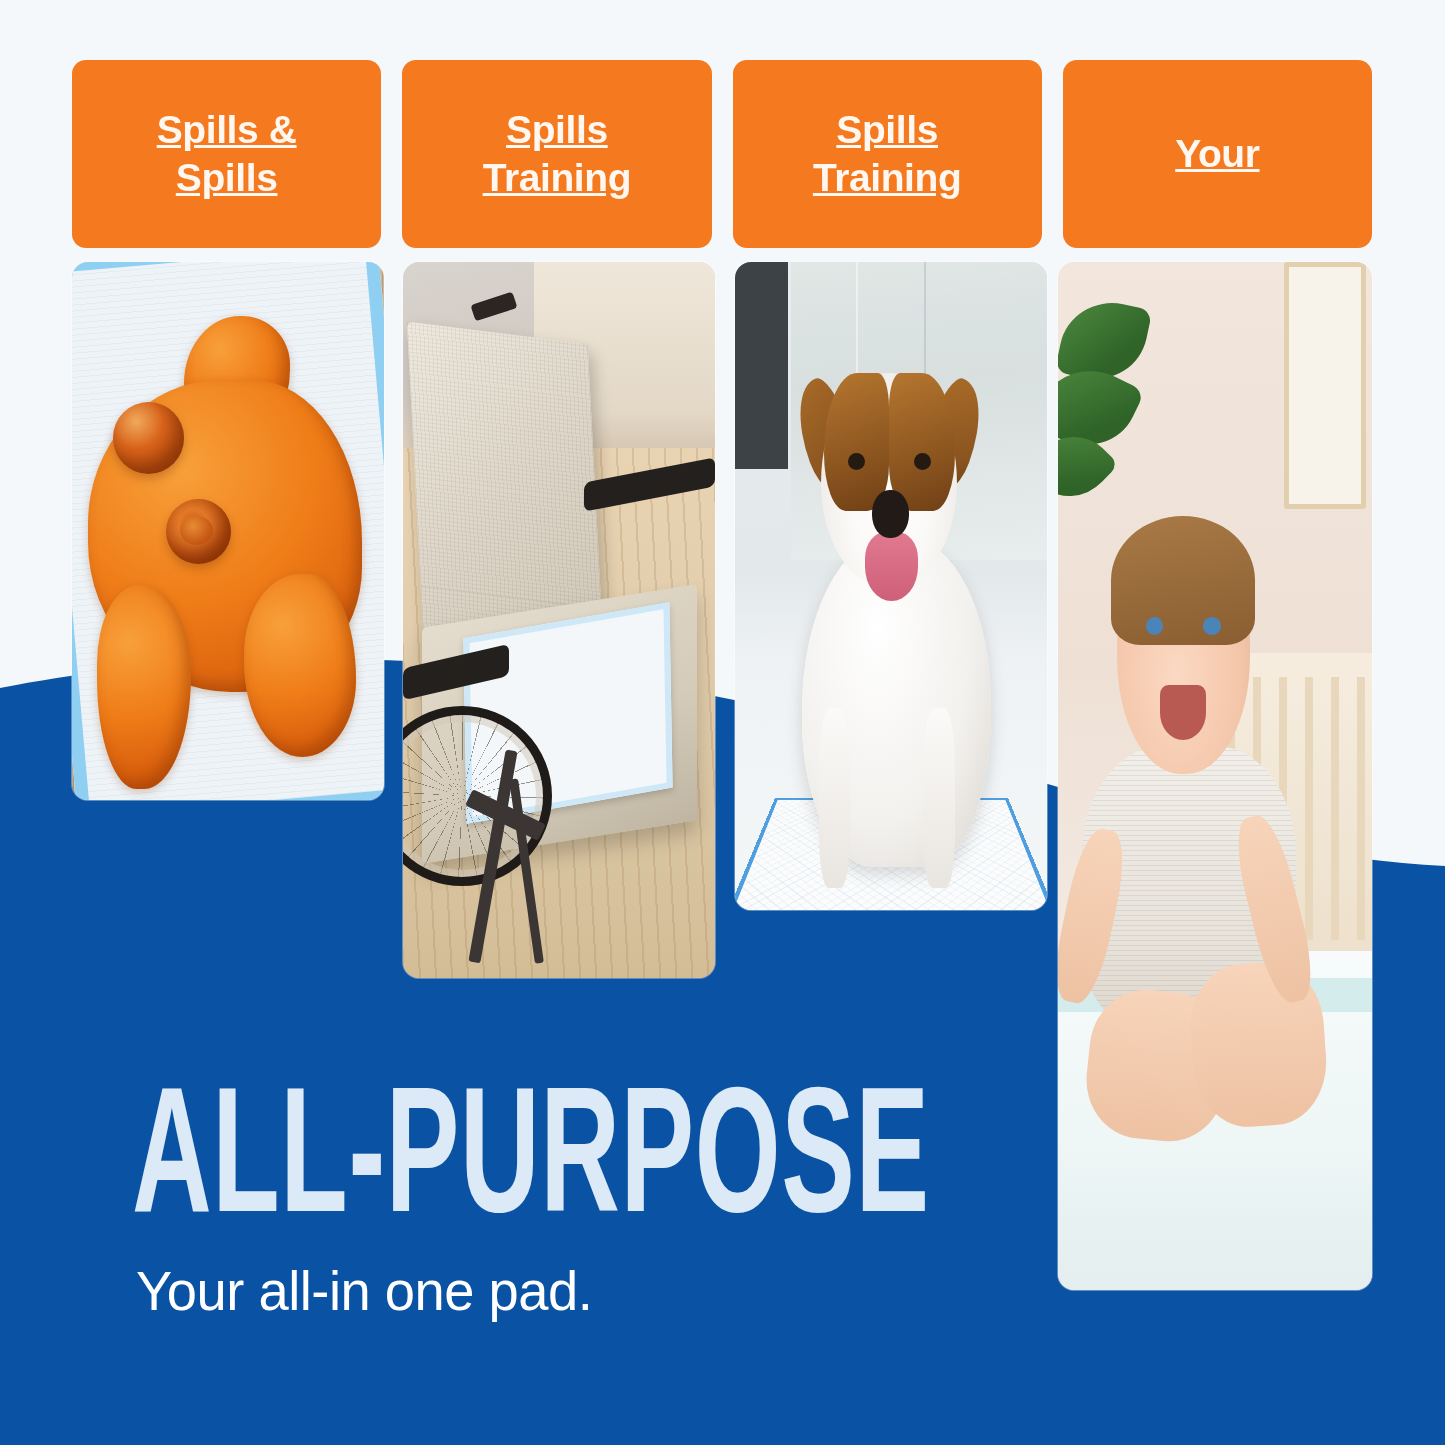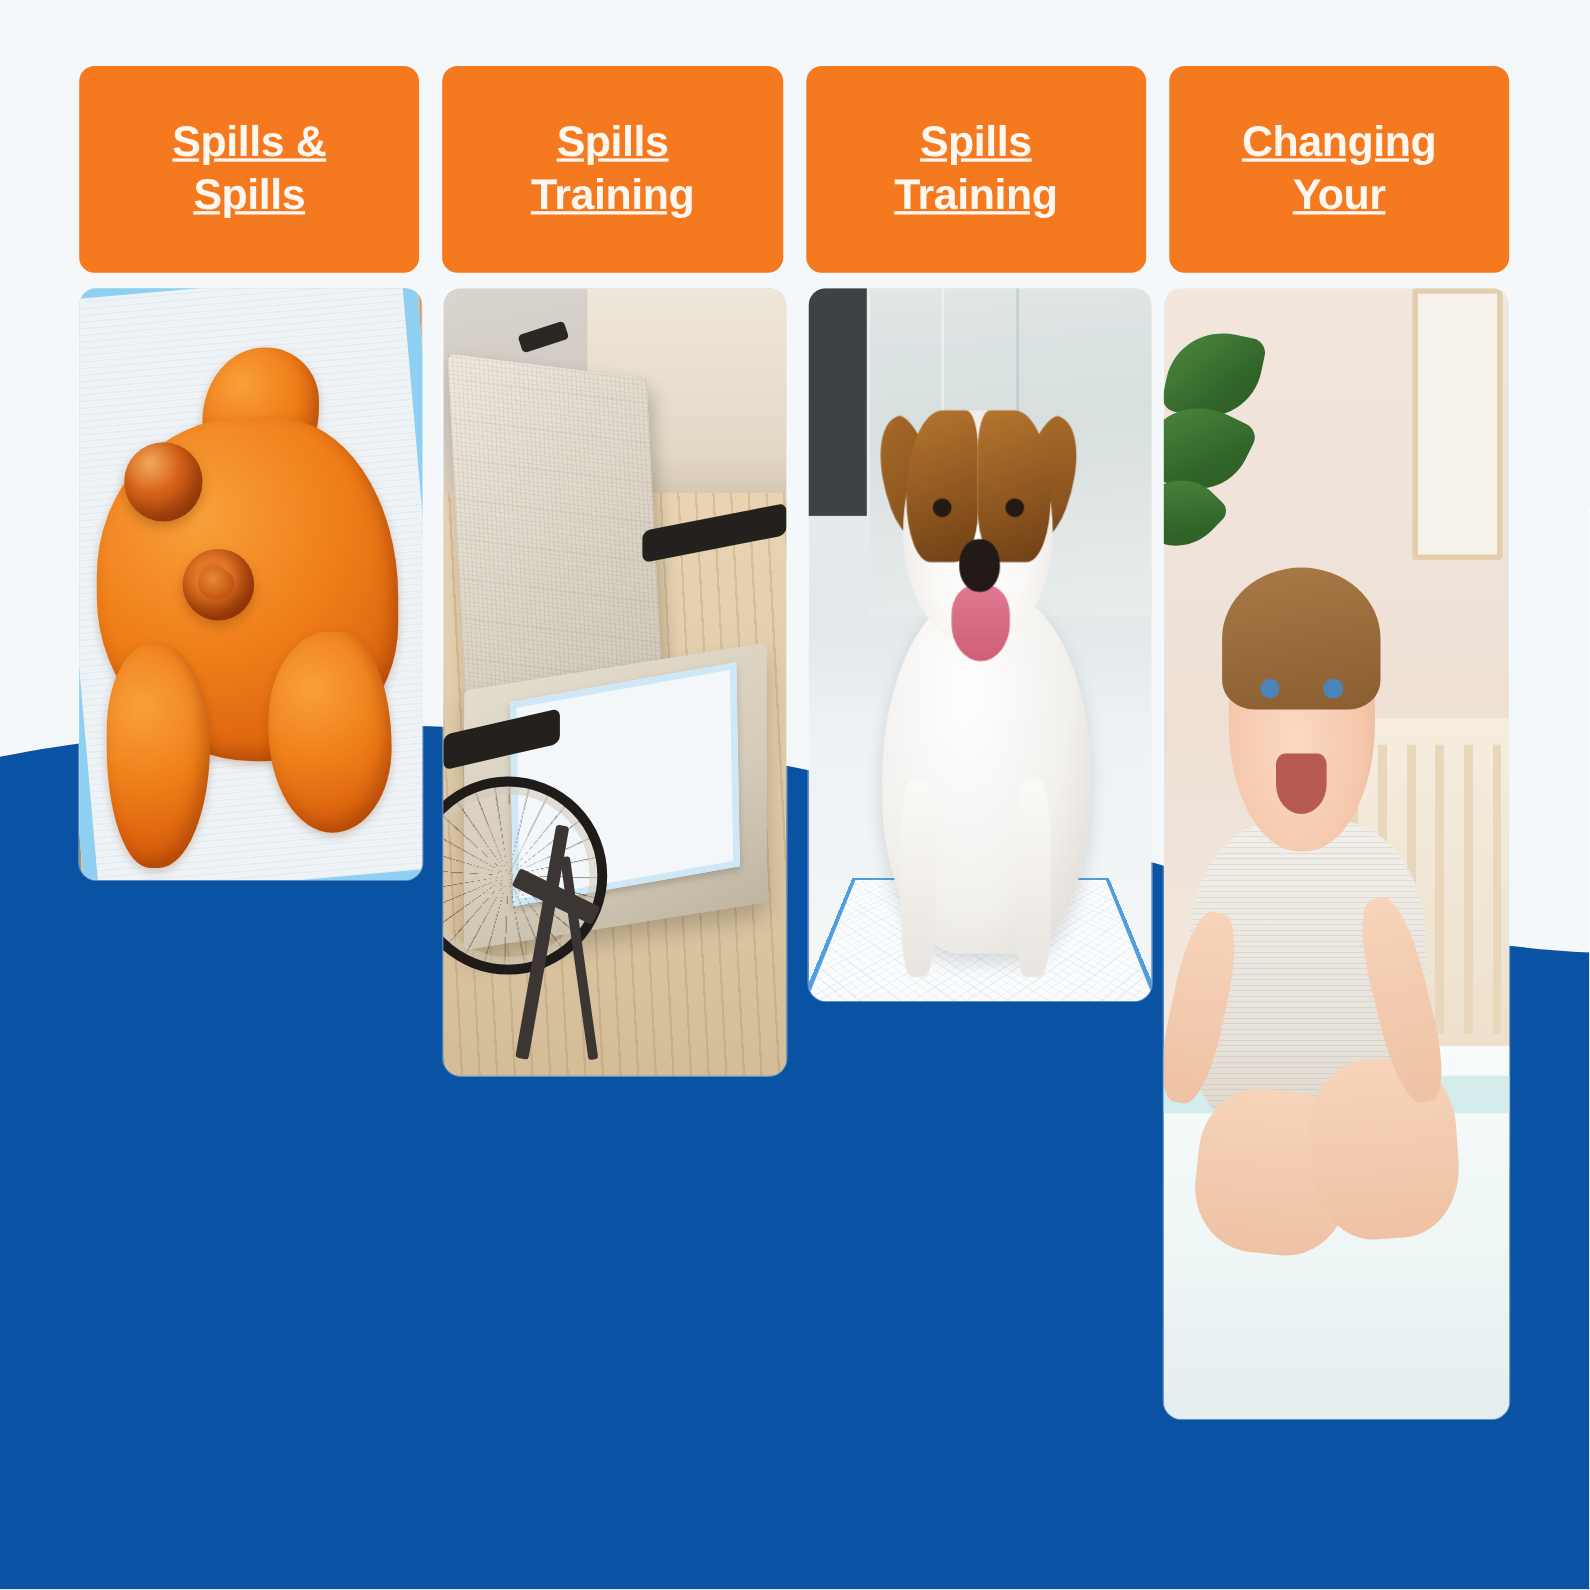--- a/index.html
+++ b/index.html
@@ -479,21 +479,20 @@
       </div>
     </div>
     <div class="chip">
       <div>
         <span>Spills</span>
         <span>Training</span>
       </div>
     </div>
     <div class="chip">
       <div>
-        <span>Changing</span>
         <span>Your</span>
       </div>
     </div>
   </div>
 
   <div class="panels">
 
     <div class="panel p1">
       <div class="scene">
         <div class="wood"></div>
@@ -572,14 +571,18 @@
           <div class="hair"></div>
           <div class="eye l"></div>
           <div class="eye r"></div>
           <div class="mouth"></div>
         </div>
       </div>
     </div>
 
   </div>
 
+  <div class="headline-wrap">
+    <div class="headline">ALL-PURPOSE</div>
+    <div class="subhead">Your all-in one pad.</div>
+  </div>
 
 </div>
 
 </body></html>

